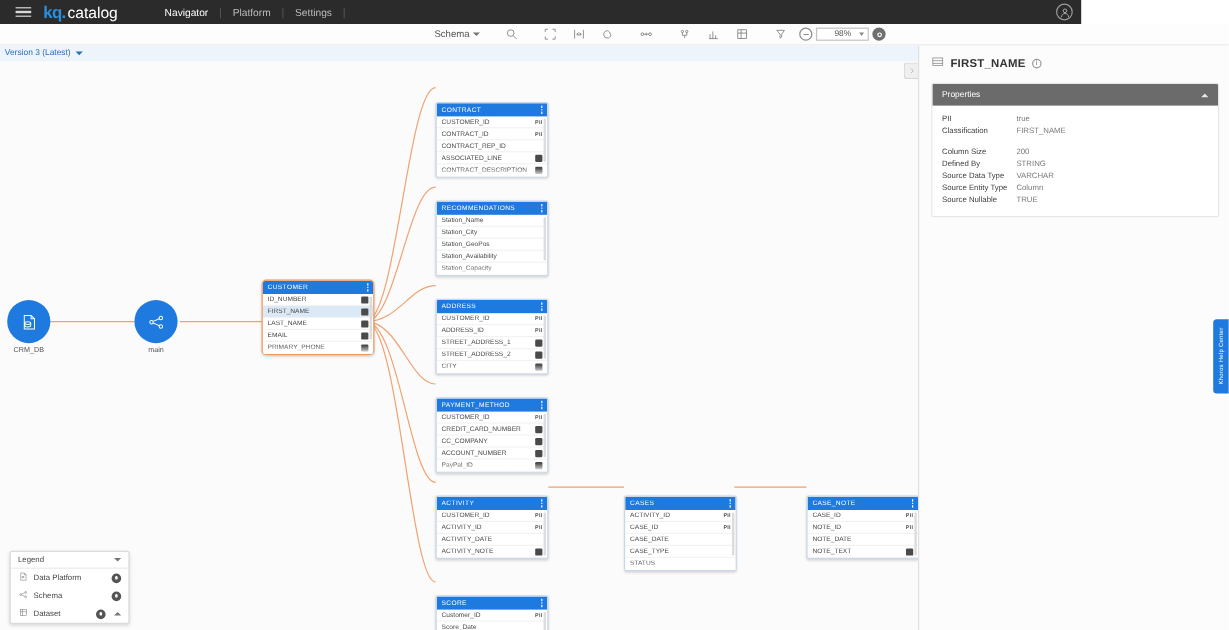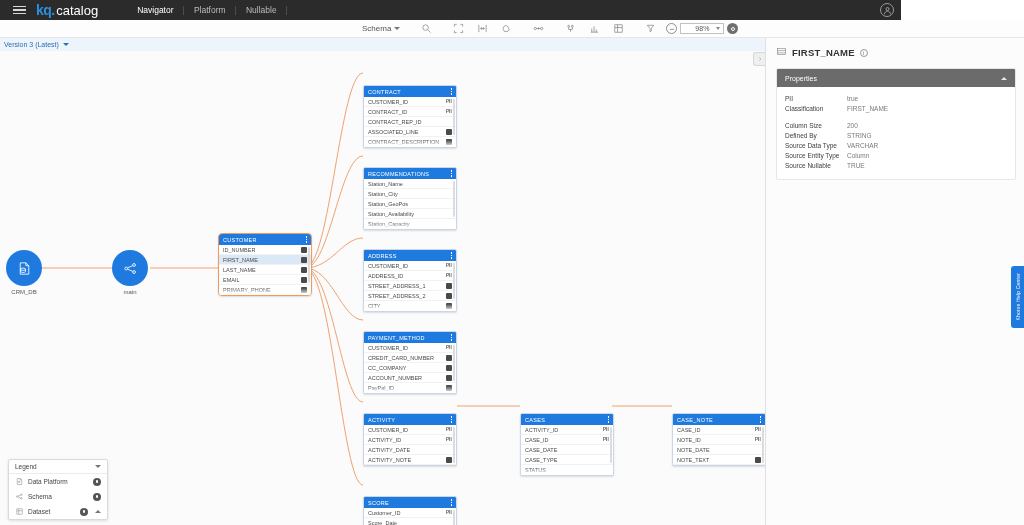--- a/index.html
+++ b/index.html
@@ -227,21 +227,21 @@
   <div id="logo">
     <span class="k">kq</span>
     <span class="dot">.</span>
     <span class="cat">catalog</span>
   </div>
   <div id="topnav">
     <div class="navitem active">Navigator</div>
     <span class="sep">|</span>
     <div class="navitem">Platform</div>
     <span class="sep">|</span>
-    <div class="navitem">Nullable</div>
+    <div class="navitem">Settings</div>
     <span class="sep">|</span>
   </div>
   <div id="avatar">
     <svg viewBox="0 0 24 24">
       <circle cx="12" cy="8" r="4" fill="none" stroke="#b8b8b8" stroke-width="2"></circle>
       <path d="M4 22c0-5 4-8 8-8s8 3 8 8" fill="none" stroke="#b8b8b8" stroke-width="2"></path>
     </svg>
   </div>
 </div>
 

